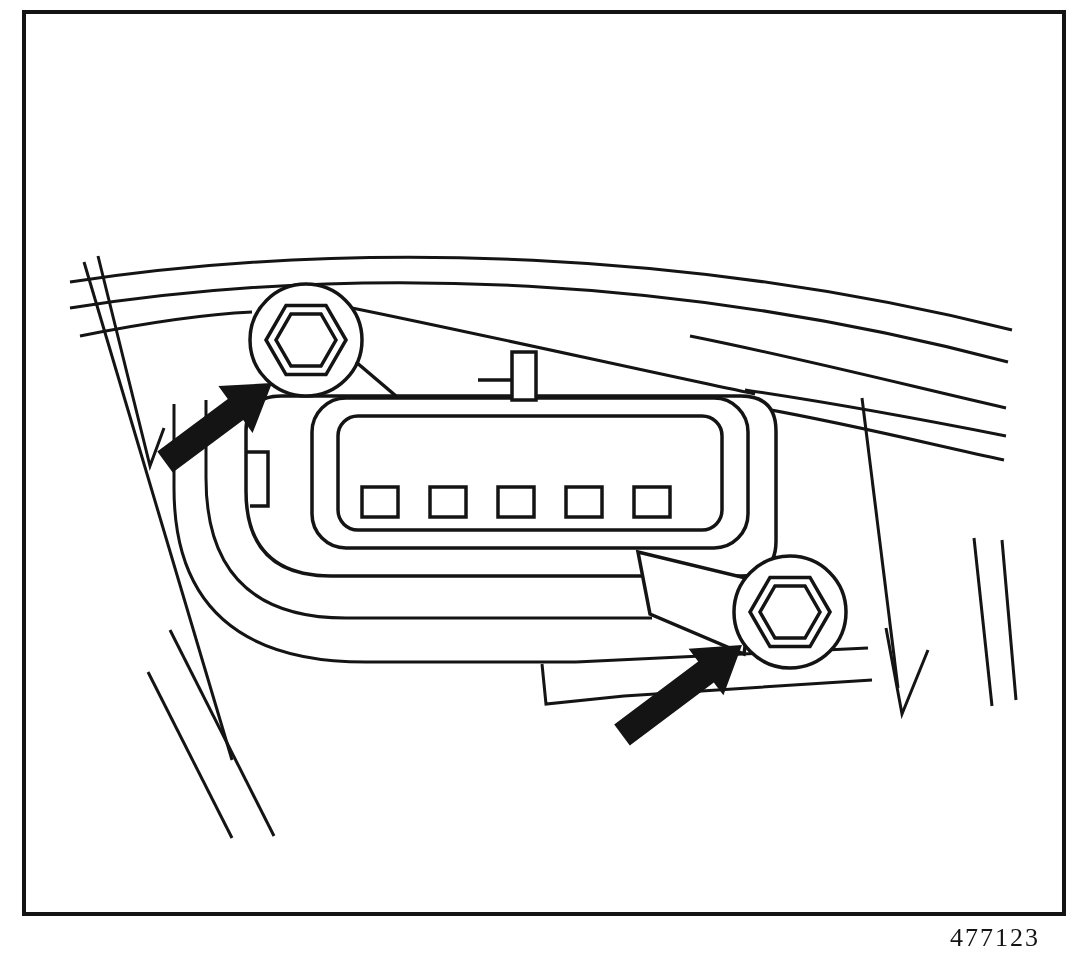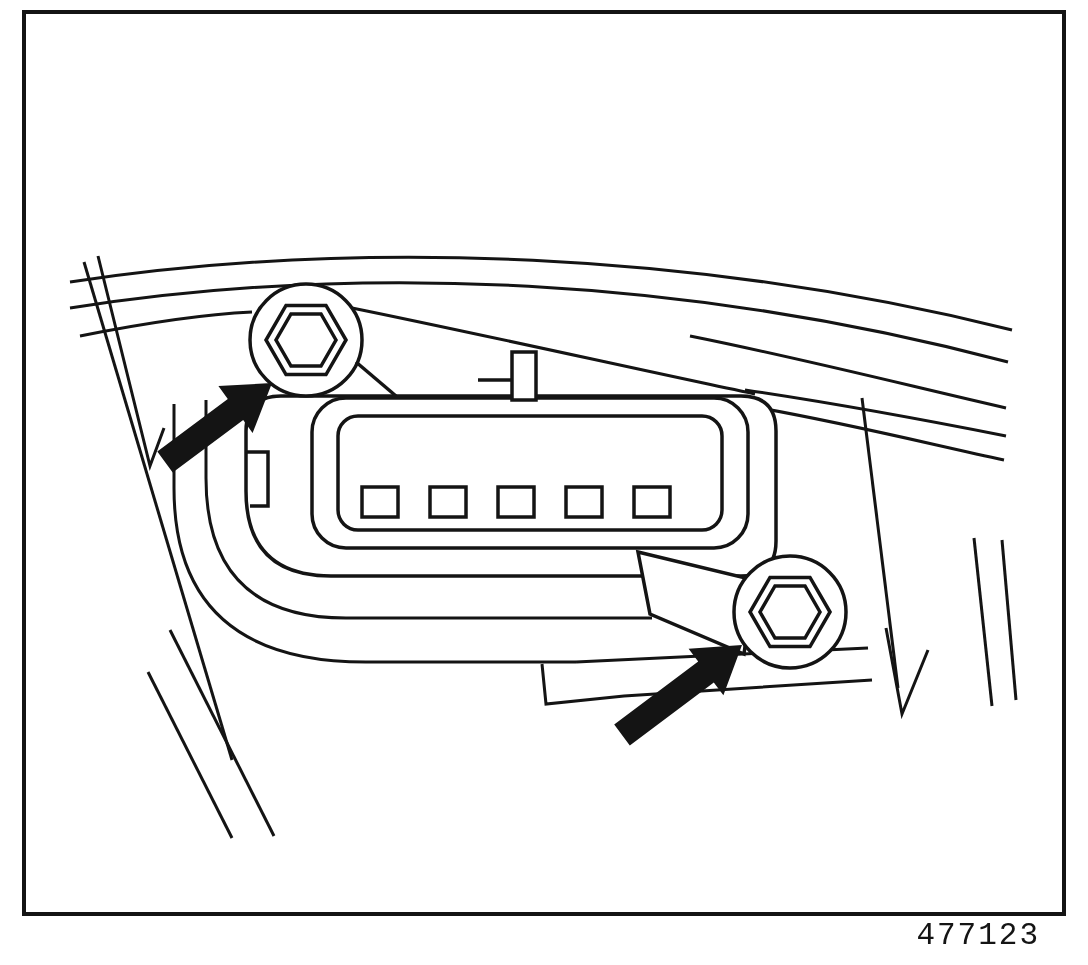--- a/index.html
+++ b/index.html
@@ -12,23 +12,23 @@
     overflow:hidden;
   }
   .stage svg { position:absolute; inset:0; display:block; }
   .ln  { fill:none; stroke:var(--ink); stroke-width:3.5; stroke-linecap:butt; stroke-linejoin:miter; }
   .lnb { fill:none; stroke:var(--ink); stroke-width:3;   stroke-linecap:butt; }
   .wh  { fill:var(--paper); stroke:var(--ink); stroke-width:3.5; stroke-linejoin:miter; }
   .blk { fill:var(--ink); stroke:none; }
   .caption {
     position:absolute;
     right:48px; bottom:12px;
-    font-size:31px; letter-spacing:2px;
+    font-size:26px; letter-spacing:2px;
     color:var(--ink);
-    font-family:Liberation Mono, monospace;
+    font-family:Liberation Serif, serif;
   }
 </style>
 </head>
 <body>
 
 <div class="stage">
 
   <svg viewBox="0 0 1088 965" width="1088" height="965" xmlns="http://www.w3.org/2000/svg">
 
     <defs>

